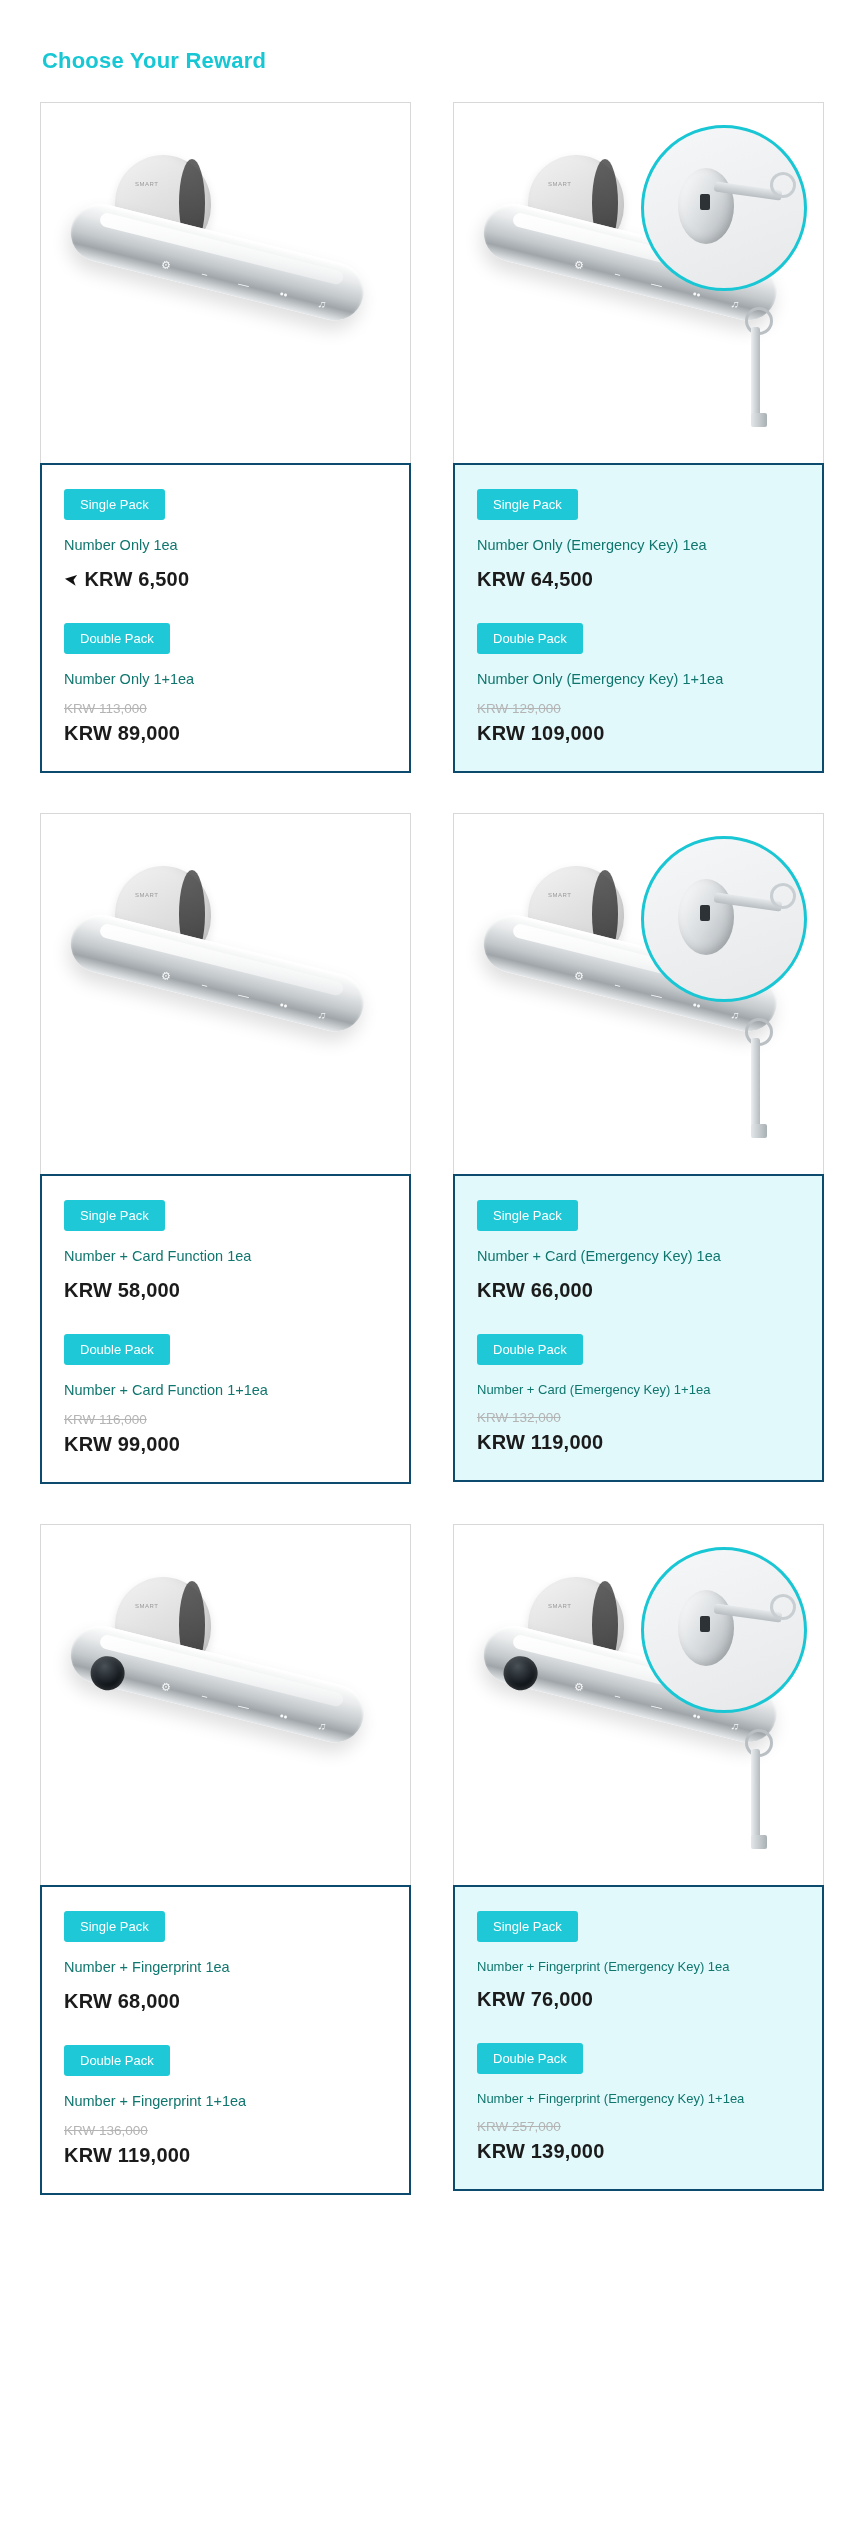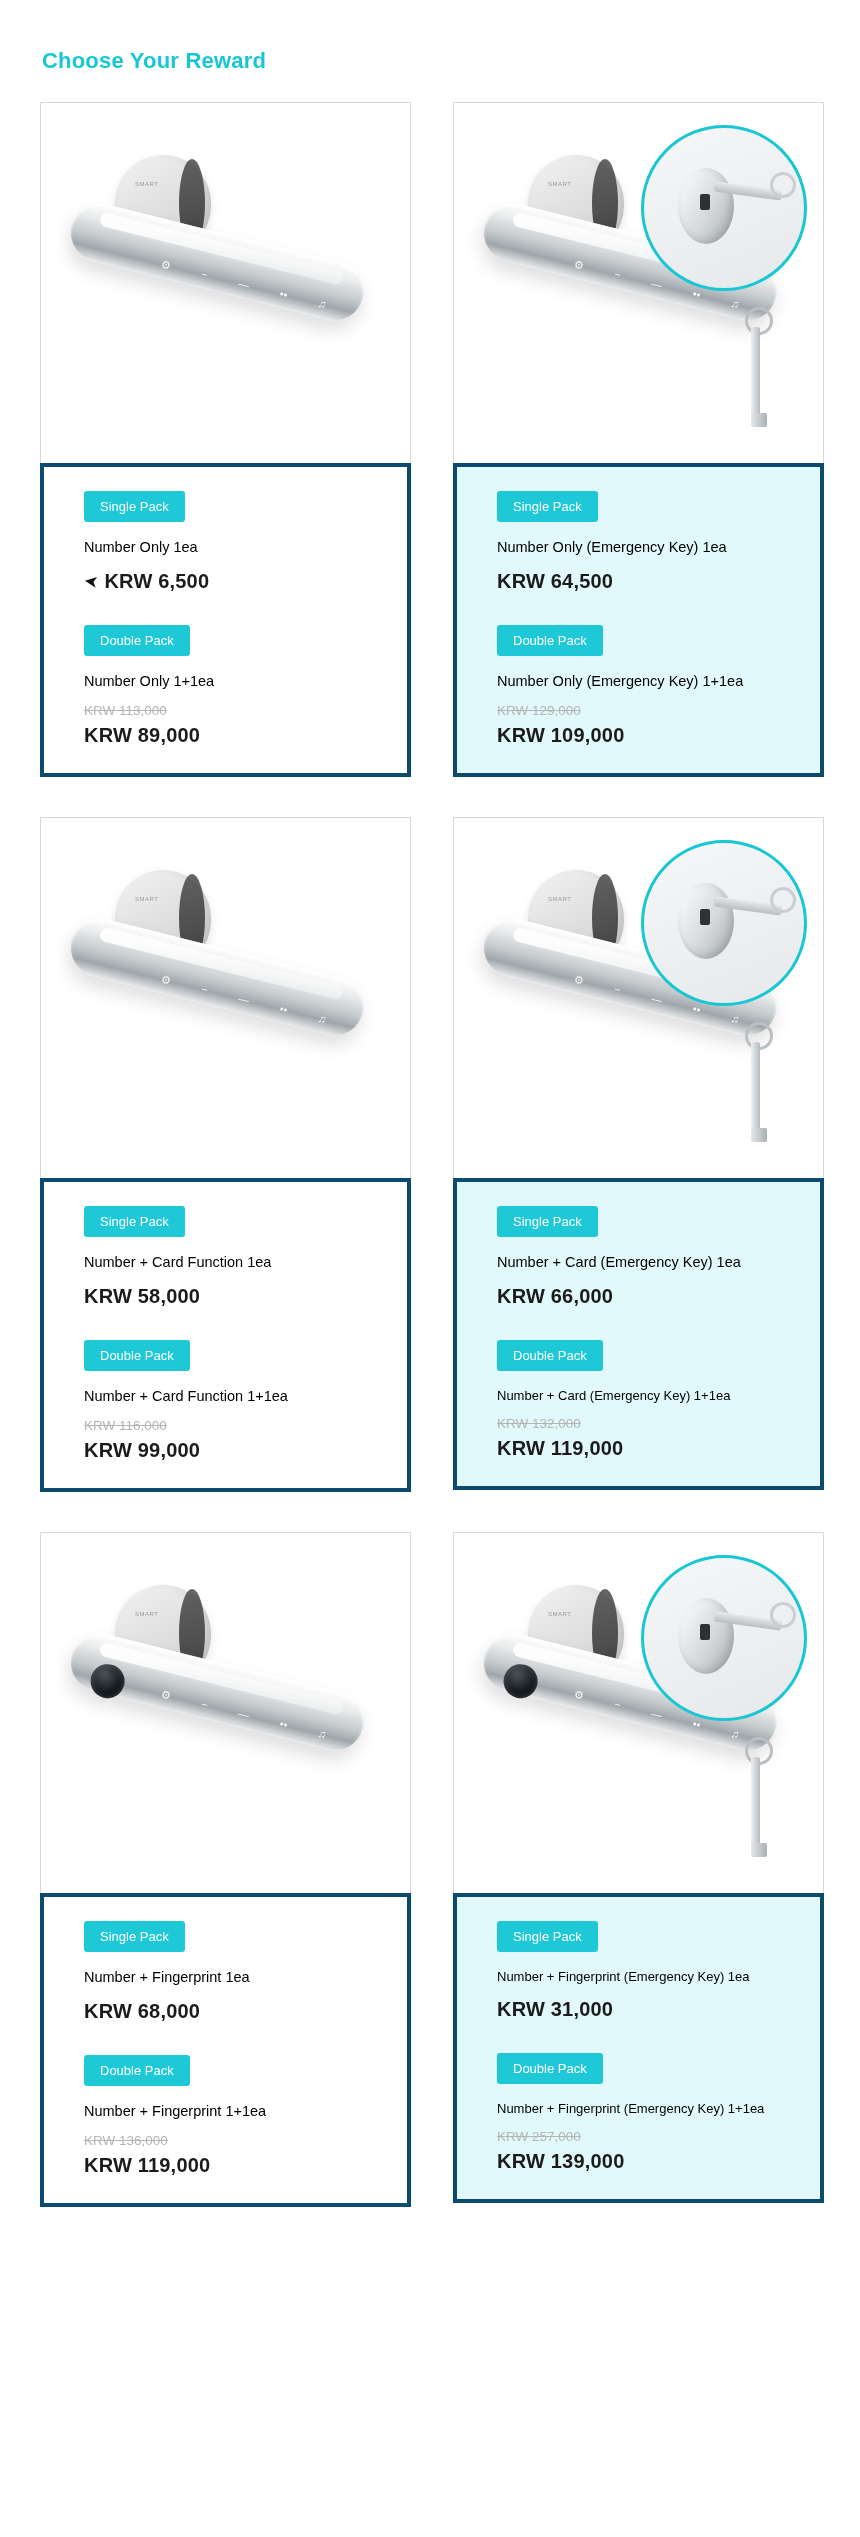--- a/index.html
+++ b/index.html
@@ -38,43 +38,43 @@
   }
   .card-image {
     border: 1px solid #d8d8d8;
     border-bottom: none;
     background: #ffffff;
     height: 360px;
     position: relative;
     overflow: hidden;
   }
   .card-body {
-    border: 4px solid #0c4a6e;
+    border: 2px solid #0c4a6e;
     background: #ffffff;
-    padding: 24px 22px 26px 40px;
+    padding: 24px 22px 26px 22px;
   }
   .card.highlight .card-body {
     background: #e2f9fb;
   }
   .pack-badge {
     display: inline-block;
     background: #1ec8d6;
     color: #ffffff;
     font-size: 13px;
     padding: 9px 16px;
     border-radius: 3px;
     margin-bottom: 16px;
     line-height: 1;
   }
   .pack-badge.second {
     margin-top: 32px;
   }
   .opt-name {
     font-size: 14.5px;
-    color: #000000;
+    color: #0f766e;
     margin-bottom: 12px;
     line-height: 1.35;
   }
   .opt-name.small {
     font-size: 13px;
   }
   .strike {
     font-size: 13.5px;
     color: #b4b4b4;
     text-decoration: line-through;
@@ -426,19 +426,19 @@
               <div class="kb-ring"></div>
             </div>
             <div class="dangle-key">
               <div class="dk-ring"></div>
               <div class="dk-shaft"></div>
               <div class="dk-bit"></div>
             </div>
           </div>
         </div>
         <div class="card-body"><div class="pack-badge">Single Pack</div><div class="opt-name small">Number + Fingerprint (Emergency Key) 1ea</div><div class="price">
-            <span>KRW 31,000</span>
+            <span>KRW 76,000</span>
           </div><div class="pack-badge second">Double Pack</div><div class="opt-name small">Number + Fingerprint (Emergency Key) 1+1ea</div><div class="strike">KRW 257,000</div><div class="price">
             <span>KRW 139,000</span>
           </div></div>
       </div>
     </div>
 </div>
 
 </body></html>

